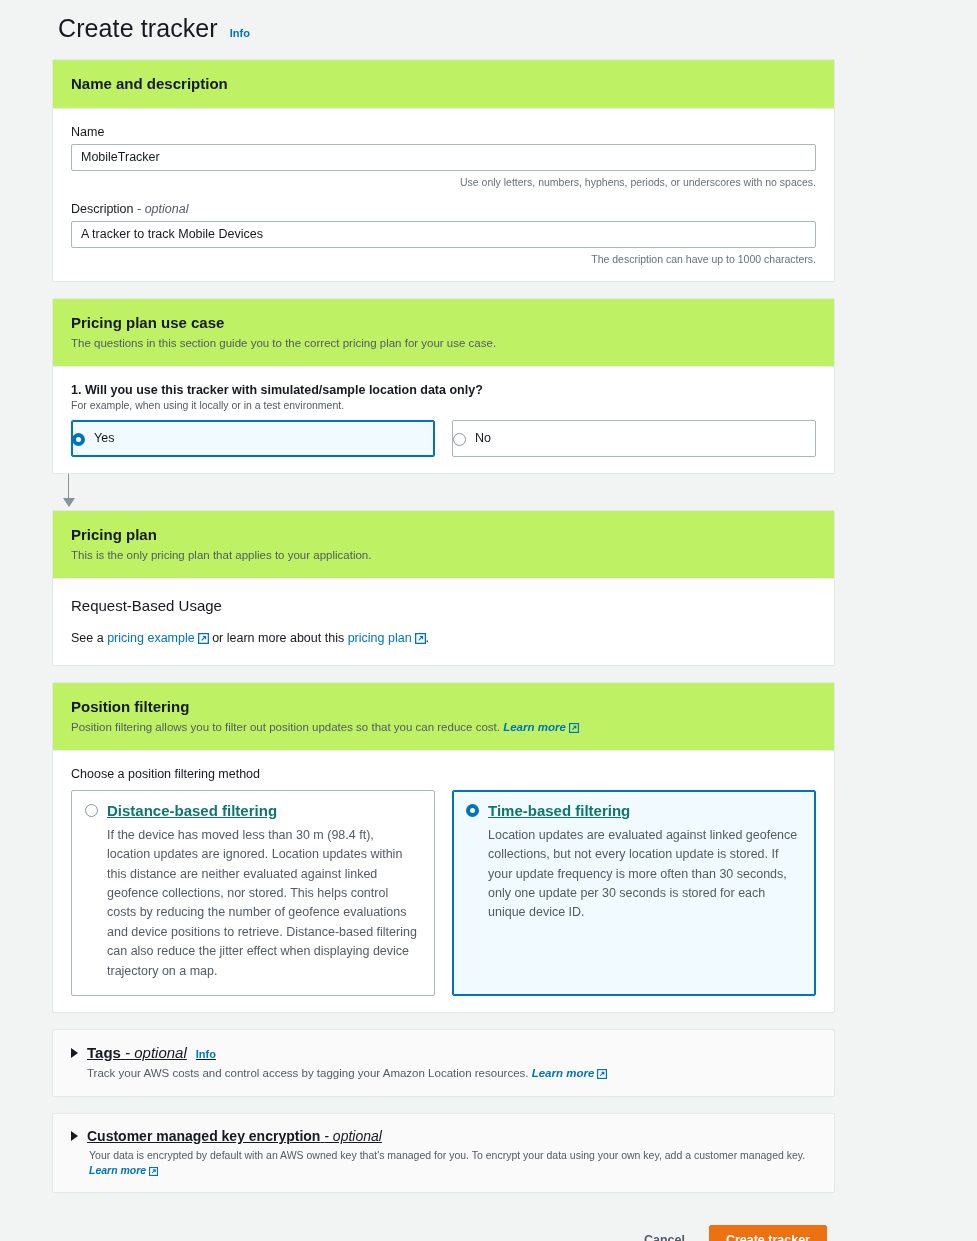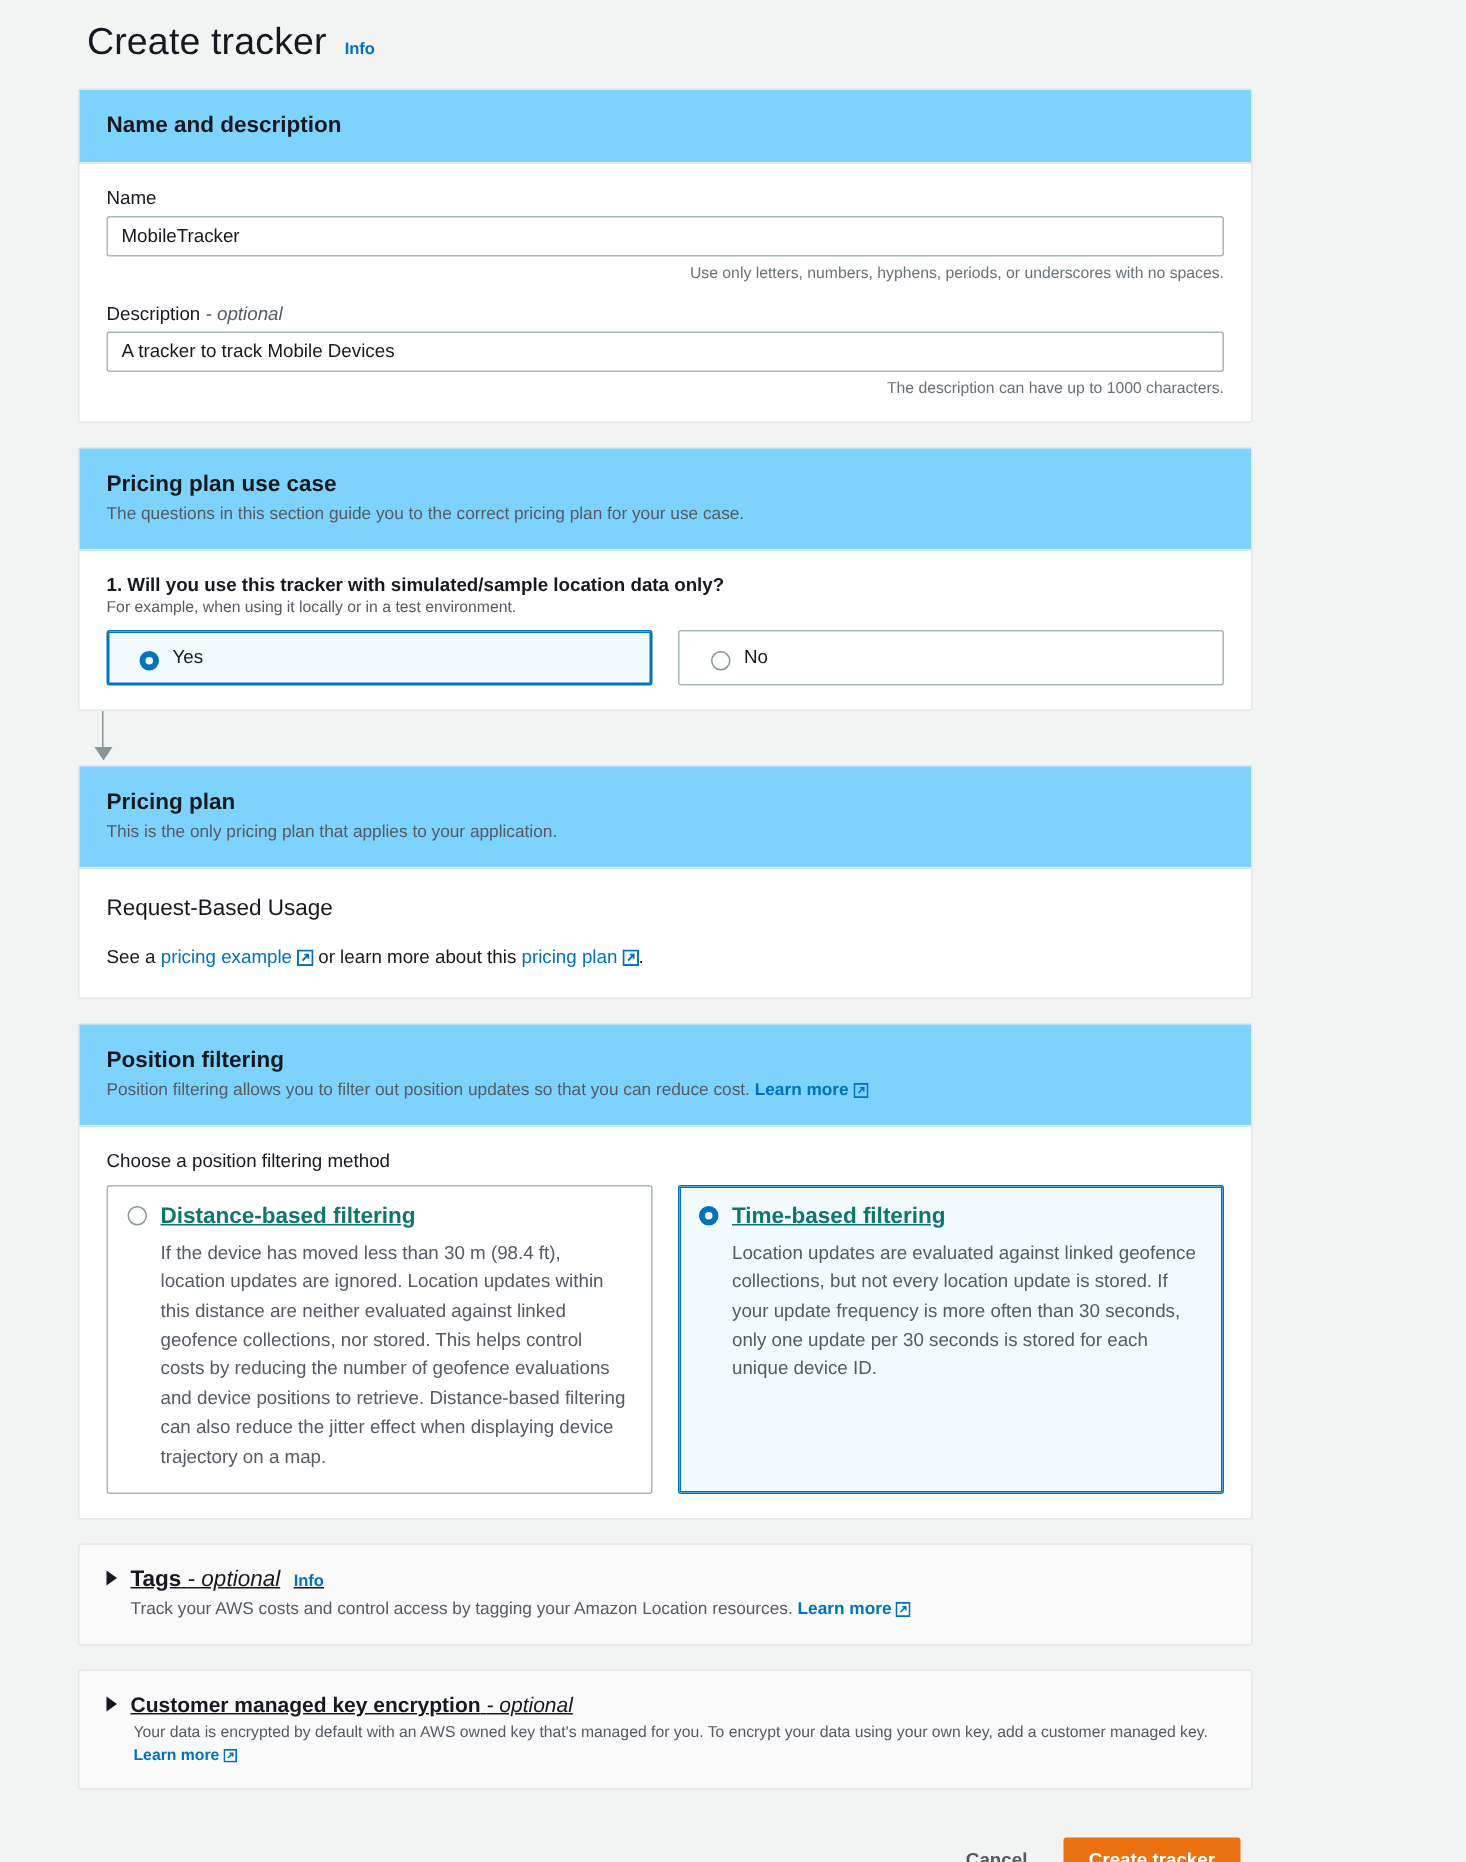--- a/index.html
+++ b/index.html
@@ -26,21 +26,21 @@
   }
 
   
   .card {
     background: #ffffff;
     border: 1px solid #e4e6e7;
     border-radius: 2px;
     margin: 0 12px 16px 12px;
   }
   .card-head {
-    background: #7dd3fc;
+    background: #bef264;
     border-bottom: 1px solid #eaeded;
     padding: 14px 18px 14px 18px;
   }
   .card-title {
     font-size: 15px; font-weight: 700; color: #16191f; line-height: 1.3;
   }
   .card-sub {
     font-size: 11.5px; color: #545b64; margin-top: 3px; line-height: 1.45;
   }
   .card-body { padding: 16px 18px 16px 18px; }
@@ -66,22 +66,22 @@
   
   .question-title { font-size: 12.5px; font-weight: 600; color: #16191f; }
   .question-sub { font-size: 10.5px; color: #545b64; margin-top: 2px; margin-bottom: 9px; }
 
   .tile-row { display: flex; gap: 17px; }
   .tile {
     flex: 1 1 0;
     border: 1px solid #aab7b8;
     border-radius: 2px;
     background: #fff;
-    padding: 9px 21px;
-    display: flex; align-items: flex-end; gap: 9px;
+    padding: 9px 0;
+    display: flex; align-items: center; gap: 9px;
     cursor: pointer;
     min-height: 28px;
   }
   .tile.selected { border: 1px solid #0073bb; background: #f1faff; box-shadow: 0 0 0 1px #0073bb inset; }
   .tile-label { font-size: 12.5px; color: #16191f; line-height: 1.35; }
   .tile.tall { align-items: flex-start; padding: 11px 14px 14px 13px; }
 
   .radio {
     width: 13px; height: 13px; border-radius: 50%;
     border: 1px solid #879596; background: #fff;
@@ -108,21 +108,21 @@
     width: 0; height: 0;
     border-left: 6px solid transparent;
     border-right: 6px solid transparent;
     border-top: 9px solid #879596;
   }
 
   
   .plan-name { font-size: 15px; font-weight: 400; color: #16191f; }
   .plan-links { font-size: 12.5px; color: #16191f; margin-top: 17px; }
   a.link { color: #0073bb; text-decoration: none; cursor: pointer; }
-  a.link.bold { font-weight: 700; }
+  a.link.bold { font-weight: 700; font-style: italic; }
   .ext-icon {
     display: inline-block; vertical-align: -2px; margin-left: 3px; width: 11px; height: 11px;
   }
 
   
   .choose-label { font-size: 12.5px; color: #16191f; margin-bottom: 9px; }
 
   
   .collapse-card {
     background: #fafafa;

